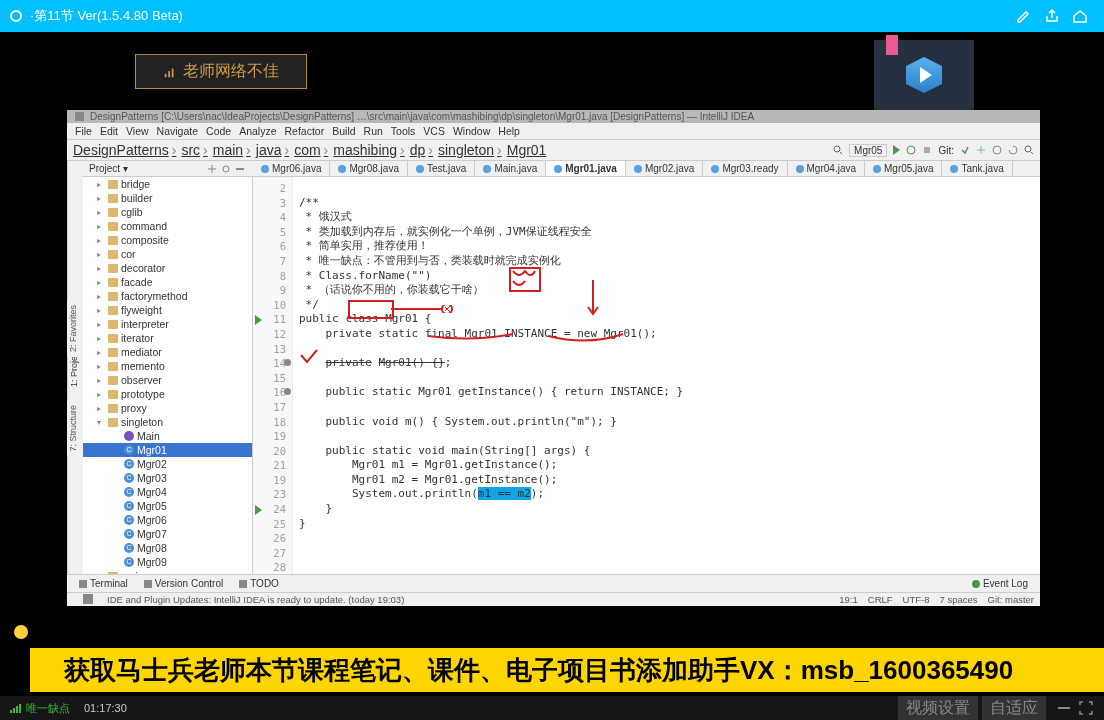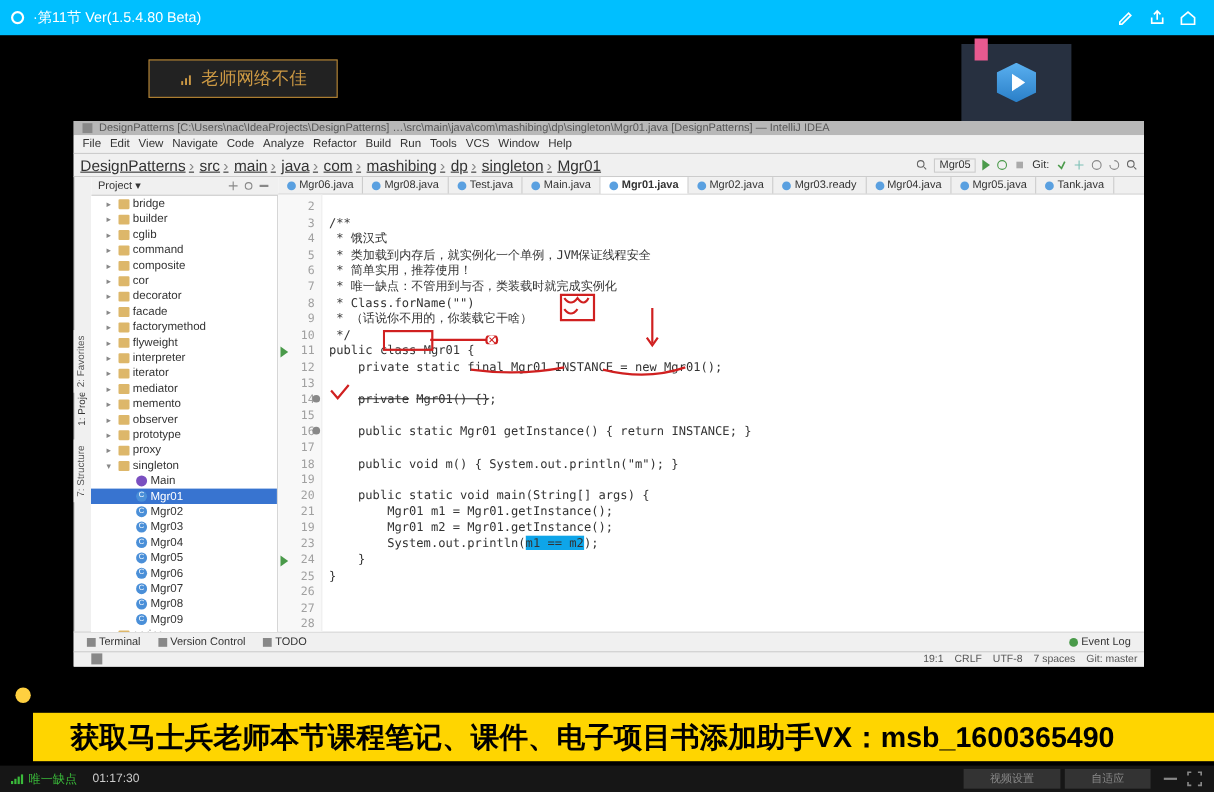--- a/index.html
+++ b/index.html
@@ -61,21 +61,21 @@
 .bottom-tabs .spacer2 { flex: 1; }
 .status { background: #f0f0f0; border-top: 1px solid #ccc; display: flex; padding: 1px 6px; font-size: 9.5px; color: #555; }
 .status .spacer { flex: 1; }
 .status span { margin-left: 10px; }
 
 .yellow-dot { position: absolute; left: 14px; top: 625px; width: 14px; height: 14px; background: #ffd040; border-radius: 50%; }
 .banner { position: absolute; left: 30px; top: 648px; right: 0; height: 44px; background: #ffd500; color: #000; font-size: 26px; font-weight: bold; display: flex; align-items: center; padding-left: 34px; white-space: nowrap; overflow: hidden; }
 .footer { position: absolute; left: 0; bottom: 0; right: 0; height: 24px; background: #161616; color: #888; display: flex; align-items: center; padding: 0 10px; font-size: 11px; }
 .footer .spacer { flex: 1; }
 .footer .net { color: #3aba3a; display: flex; align-items: center; gap: 4px; }
-.footer .rbtn { background: #333; padding: 2px 24px; margin-left: 4px; font-size: 10px; }
+.footer .rbtn { background: #333; padding: 2px 8px; margin-left: 4px; font-size: 16px; }
 </style>
 </head>
 <body>
 
 <div class="top-bar">
   <div class="circle"></div>
   <span>·第11节 Ver(1.5.4.80 Beta)</span>
   <div class="spacer"></div>
   <svg viewBox="0 0 16 16">
       <path d="M2 12l8-8 2 2-8 8H2v-2z" fill="none" stroke="#fff" stroke-width="1.5"></path>
@@ -450,20 +450,21 @@
         </div>
       </div>
     <div class="spacer2"></div>
     <div class="btab">
         <span style="width:8px;height:8px;background:#4a9a4a;border-radius:50%"></span>
         <span>Event Log</span>
       </div>
   </div>
   <div class="status">
     <span style="width:10px;height:10px;background:#888;margin-right:4px"></span>
+    <span>IDE and Plugin Updates: IntelliJ IDEA is ready to update. (today 19:03)</span>
     <div class="spacer"></div>
     <div id="statusR" style="display:flex">
         <span>19:1</span>
         <span>CRLF</span>
         <span>UTF-8</span>
         <span>7 spaces</span>
         <span>Git: master</span>
       </div>
   </div>
 </div>

